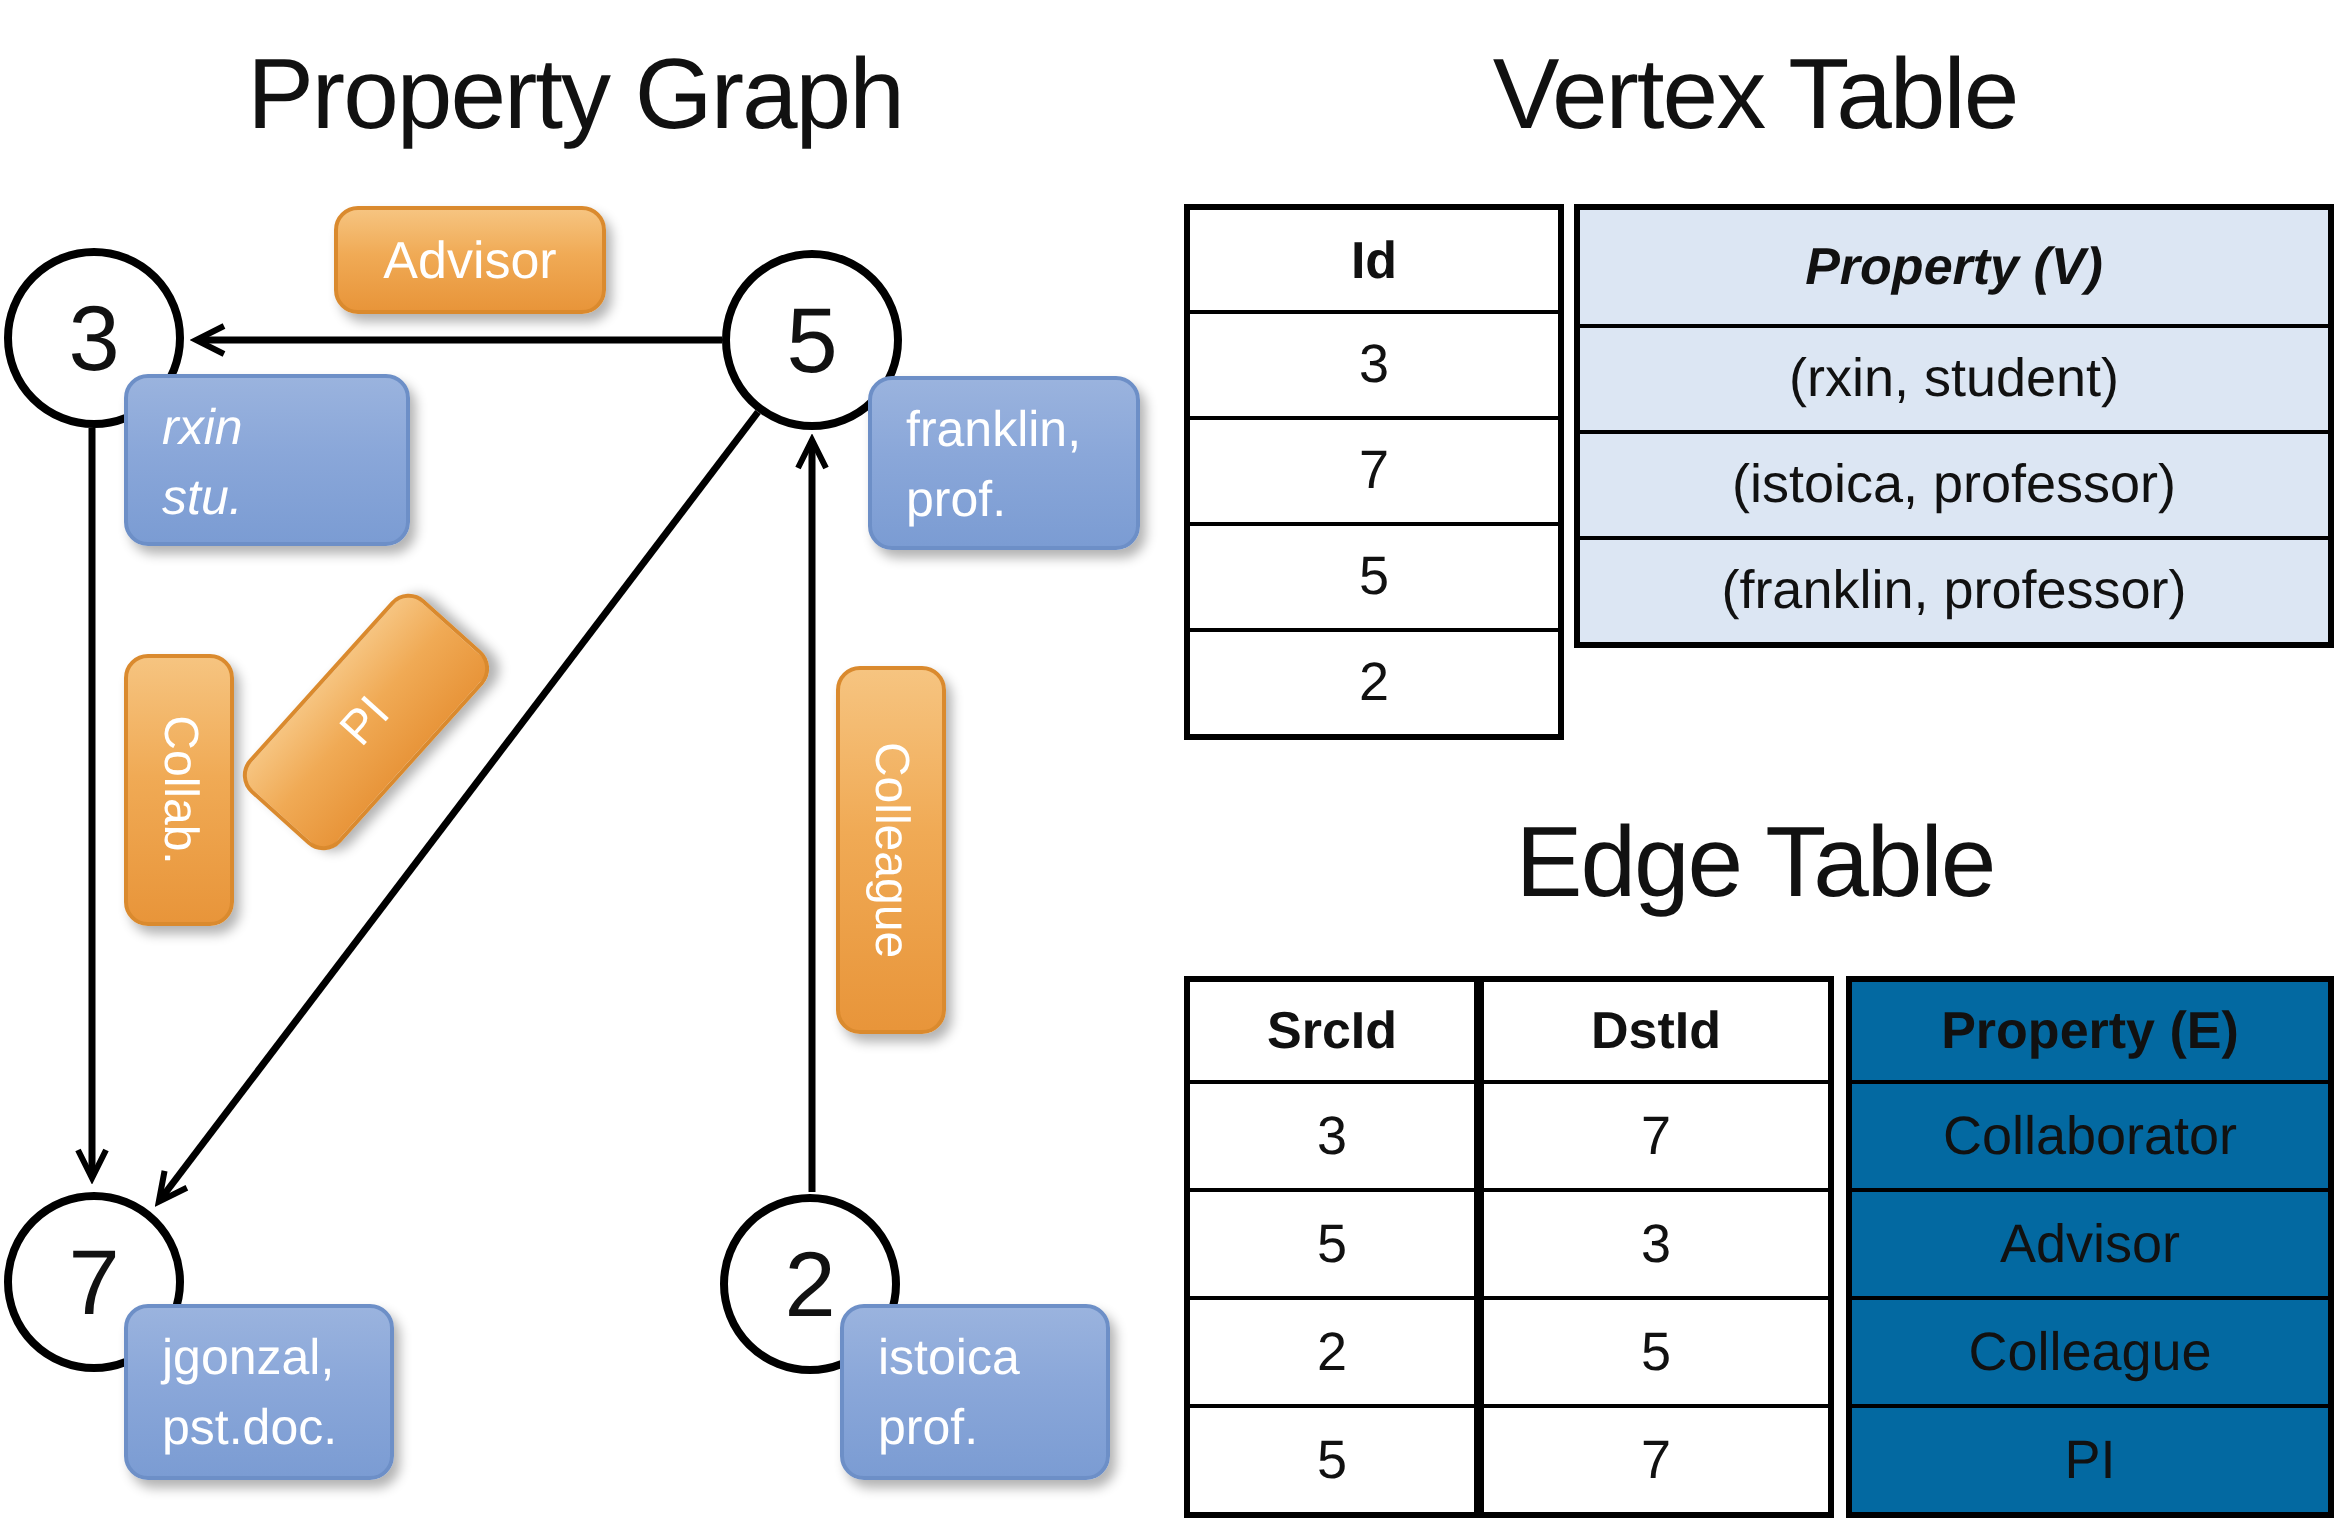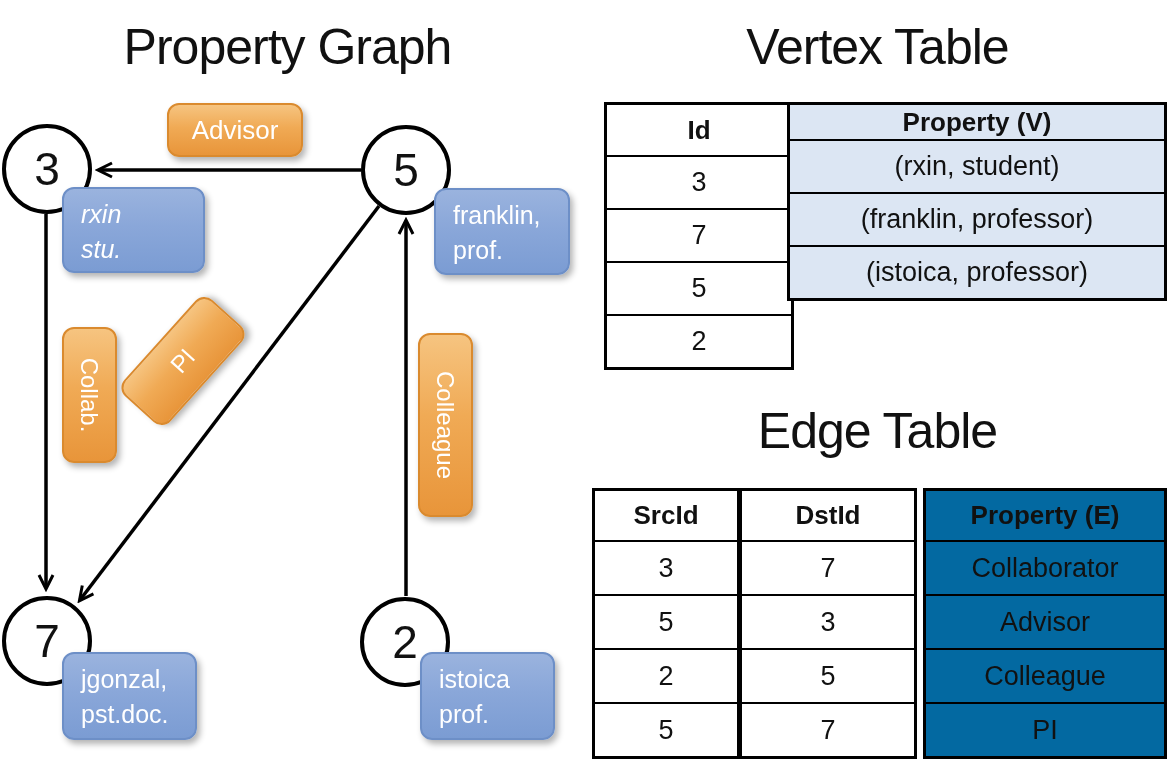--- a/index.html
+++ b/index.html
@@ -105,33 +105,33 @@
   </div>
   <div class="vprop" style="left:62px; top:652px; width:135px; height:88px;">
     <div>jgonzal,</div>
     <div>pst.doc.</div>
   </div>
   <div class="vprop" style="left:420px; top:652px; width:135px; height:88px;">
     <div>istoica</div>
     <div>prof.</div>
   </div>
 
-  <div class="tcol" style="left:592px; top:102px; width:190px;margin-left:12px;">
+  <div class="tcol" style="left:592px; top:102px; width:190px;">
     <div class="cell hdr" style="height:50px;">Id</div>
     <div class="cell" style="height:53px;">3</div>
     <div class="cell" style="height:53px;">7</div>
     <div class="cell" style="height:53px;">5</div>
     <div class="cell" style="height:53px;">2</div>
   </div>
 
   <div class="tcol" style="left:787px; top:102px; width:380px;">
-    <div class="cell hdr fill-blue" style="height:34px;">Property (V)</div>
+    <div class="cell hdr fill-blue" style="height:57px;font-style:italic;">Property (V)</div>
     <div class="cell fill-blue" style="height:53px;">(rxin, student)</div>
+    <div class="cell fill-blue" style="height:53px;">(istoica, professor)</div>
     <div class="cell fill-blue" style="height:53px;">(franklin, professor)</div>
-    <div class="cell fill-blue" style="height:53px;">(istoica, professor)</div>
   </div>
 
   <div class="tcol" style="left:592px; top:488px; width:148px;">
     <div class="cell hdr" style="height:49px;">SrcId</div>
     <div class="cell" style="height:54px;">3</div>
     <div class="cell" style="height:54px;">5</div>
     <div class="cell" style="height:54px;">2</div>
     <div class="cell" style="height:54px;">5</div>
   </div>
 

